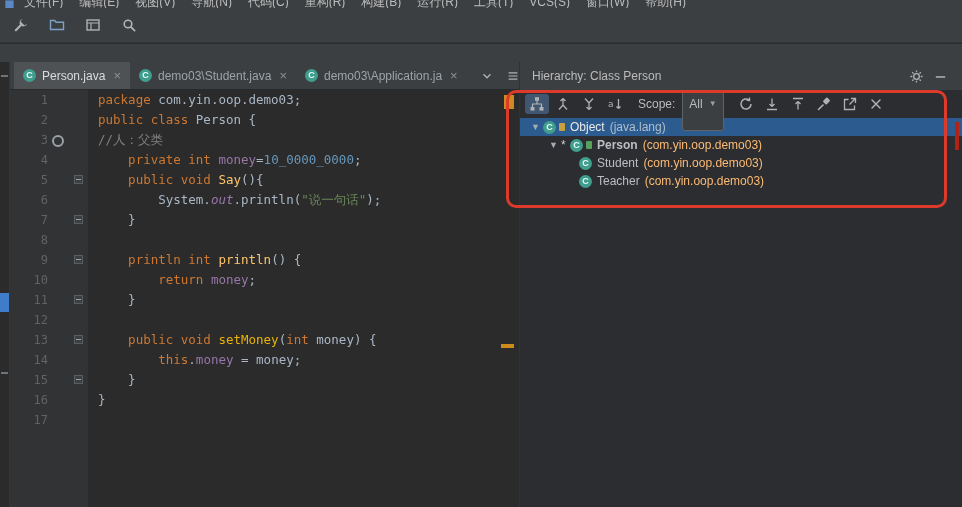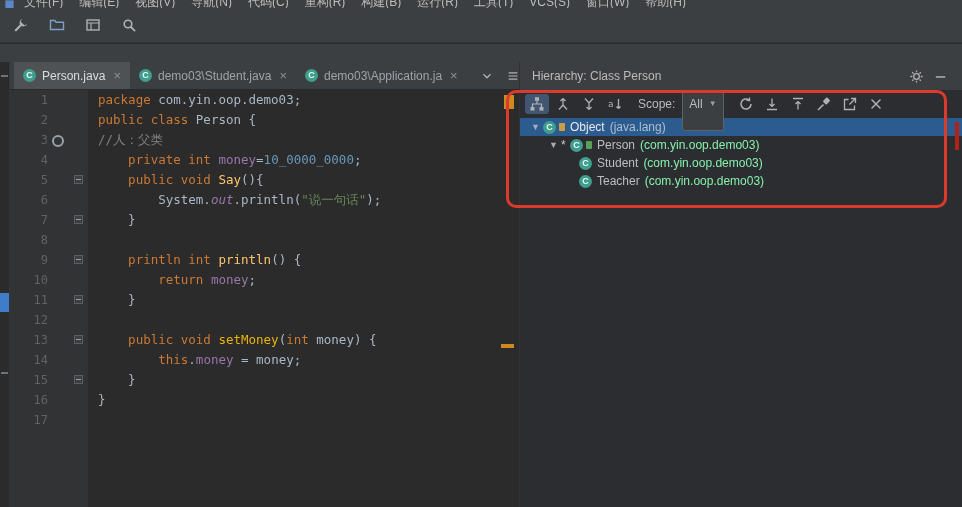--- a/index.html
+++ b/index.html
@@ -61,22 +61,22 @@
     border:1px solid #5e6366;border-radius:3px;background:#3c3f41;color:#bbb;}
   .caret{font-size:8px;color:#9aa0a6;}
   #hierarchy-tree{margin-top:1px;}
   .tree-row{height:18px;display:flex;align-items:center;font-size:12px;color:#bcbec4;white-space:nowrap;}
   .tree-row.selected{background:#2c5c8f;color:#e8e8e8;}
   .tree-arrow{width:15px;min-width:15px;font-size:9px;color:#a5acb3;text-align:center;}
   .tree-star{width:9px;min-width:0;color:#c8ccd0;}
   .tree-badge{width:6px;height:8px;border-radius:1px;margin-left:3px;}
   .badge-object{background:#c9a13c;} .badge-person{background:#58a05c;}
   .tree-label{margin-left:5px;}
-  .tree-label.bold{font-weight:400;text-align:center;}
-  .tree-package{color:#86efac;margin-left:5px;}
+  .tree-label.bold{font-weight:700;text-align:center;}
+  .tree-package{color:#fdba74;margin-left:5px;}
   .tree-row.selected .tree-package{color:#aebecd;}
   .hspacer{flex:1;}
   
   #annotation-box{position:absolute;left:506px;top:90px;width:441px;height:118px;border:3px solid #dc3a2a;
     border-radius:10px;pointer-events:none;z-index:60;box-sizing:border-box;}
   #annotation-tick{position:absolute;left:955px;top:122px;width:4px;height:28px;background:#b02418;z-index:60;}
 </style>
 </head>
 <body>
 

